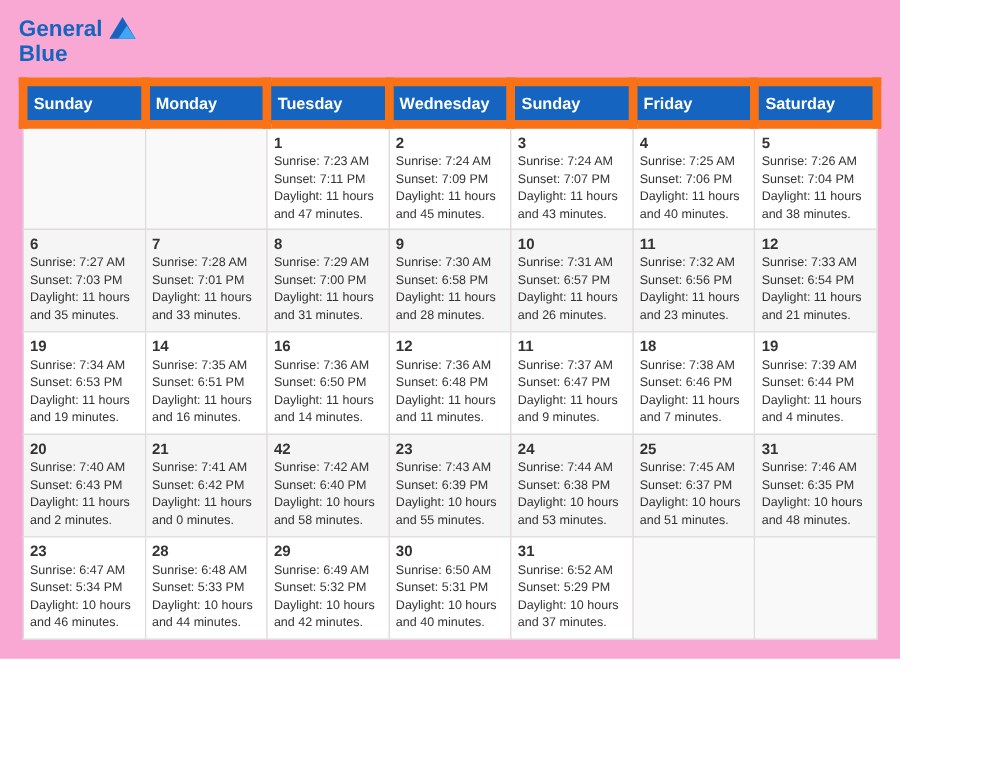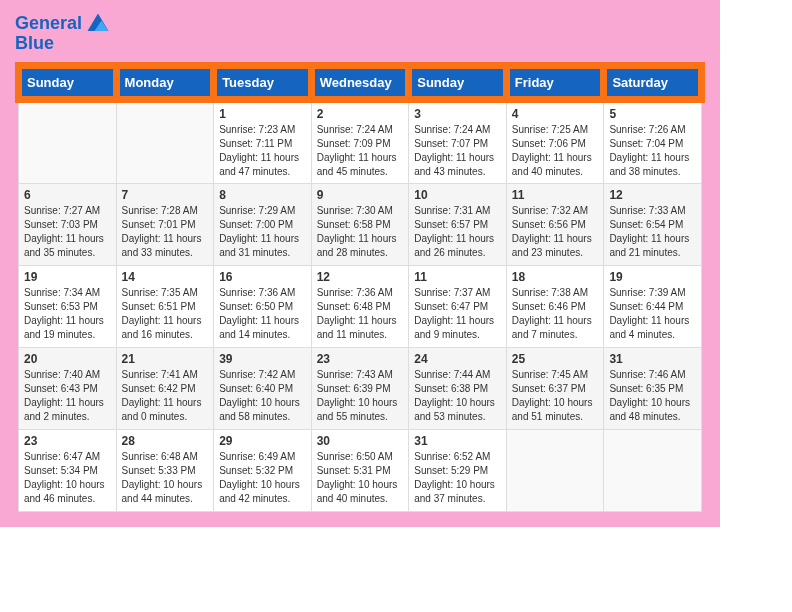--- a/index.html
+++ b/index.html
@@ -223,21 +223,21 @@
         <tr>
           <td>
             <span class="day-num">20</span>
             <div class="day-info">Sunrise: 7:40 AM<br>Sunset: 6:43 PM<br>Daylight: 11 hours and 2 minutes.</div>
           </td>
           <td>
             <span class="day-num">21</span>
             <div class="day-info">Sunrise: 7:41 AM<br>Sunset: 6:42 PM<br>Daylight: 11 hours and 0 minutes.</div>
           </td>
           <td>
-            <span class="day-num">39</span>
+            <span class="day-num">42</span>
             <div class="day-info">Sunrise: 7:42 AM<br>Sunset: 6:40 PM<br>Daylight: 10 hours and 58 minutes.</div>
           </td>
           <td>
             <span class="day-num">23</span>
             <div class="day-info">Sunrise: 7:43 AM<br>Sunset: 6:39 PM<br>Daylight: 10 hours and 55 minutes.</div>
           </td>
           <td>
             <span class="day-num">24</span>
             <div class="day-info">Sunrise: 7:44 AM<br>Sunset: 6:38 PM<br>Daylight: 10 hours and 53 minutes.</div>
           </td>

